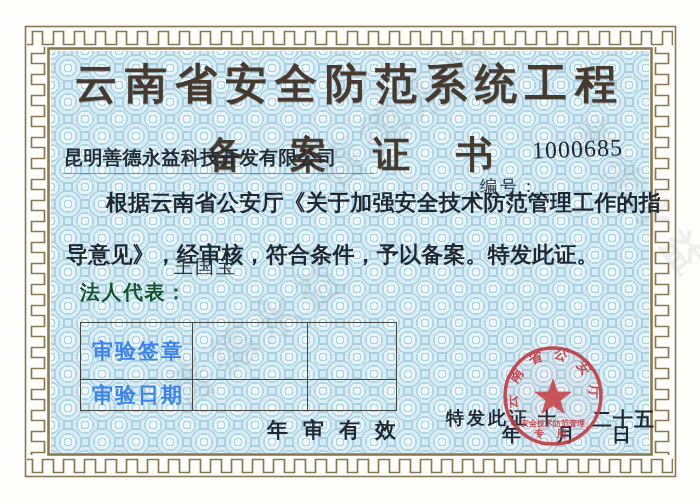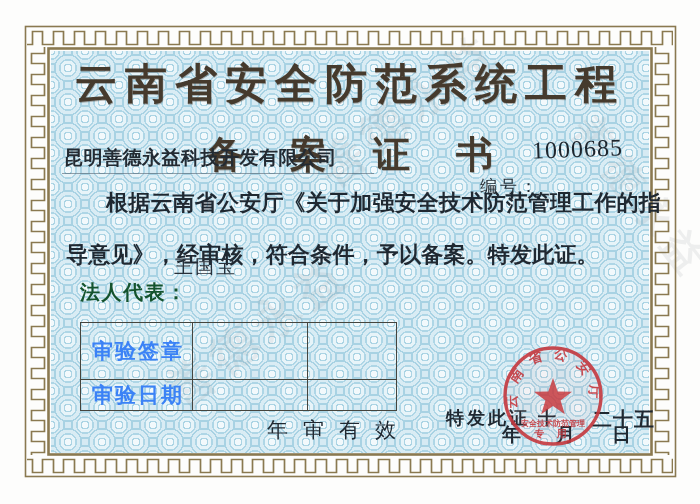--- a/index.html
+++ b/index.html
@@ -61,21 +61,21 @@
     left:80px; top:322px; width:317px; height:89px;
     border:1.5px solid #45453e;
     display:grid; grid-template-rows:57px 1fr;
   }
   .t-row { display:grid; grid-template-columns:112px 115px 1fr; }
   .t-row1 { border-bottom:1.5px solid #45453e; }
   .t-cell { border-right:1.5px solid #45453e; display:flex; align-items:center; }
   .t-cell:last-child { border-right:none; }
   .t-label { padding-left:11px; font-size:21px; font-weight:700; color:#3b82f6; letter-spacing:2px; white-space:nowrap;text-align:center; }
 
-  .annual { left:267px; top:416px; font-size:21px; font-weight:400; color:#1f2831; letter-spacing:15px; white-space:nowrap; }
+  .annual { left:267px; top:416px; font-size:21px; font-weight:700; color:#1f2831; letter-spacing:15px; white-space:nowrap; }
 
   .date-part { font-size:18px; font-weight:600; color:#1f2831; white-space:nowrap; }
   .d-era   { left:446px; top:406px; letter-spacing:3px; }
   .d-month { left:538px; top:406px; }
   .d-day   { left:592px; top:406px; font-size:20px; letter-spacing:1px;font-family:Liberation Serif, serif; }
   .d-unit  { font-size:19px; font-weight:700; }
   .d-uy { left:502px; top:422px; }
   .d-um { left:556px; top:422px; }
   .d-ud { left:612px; top:422px; }
 

